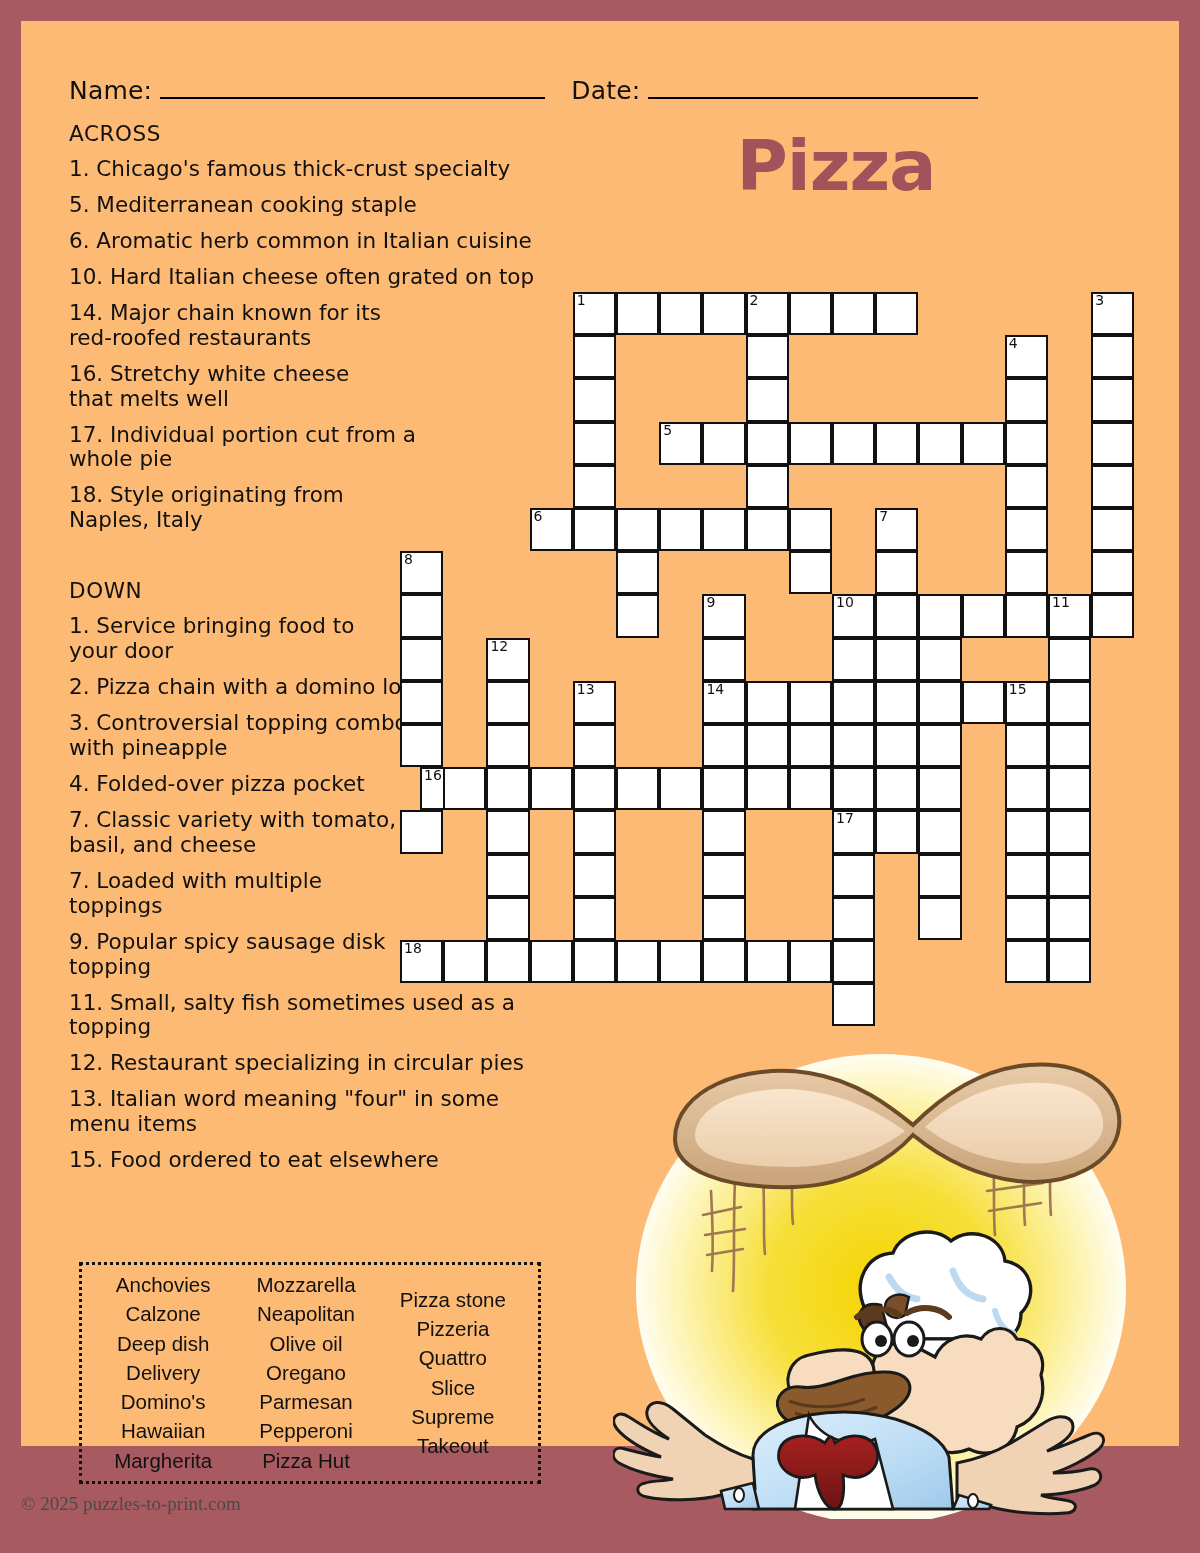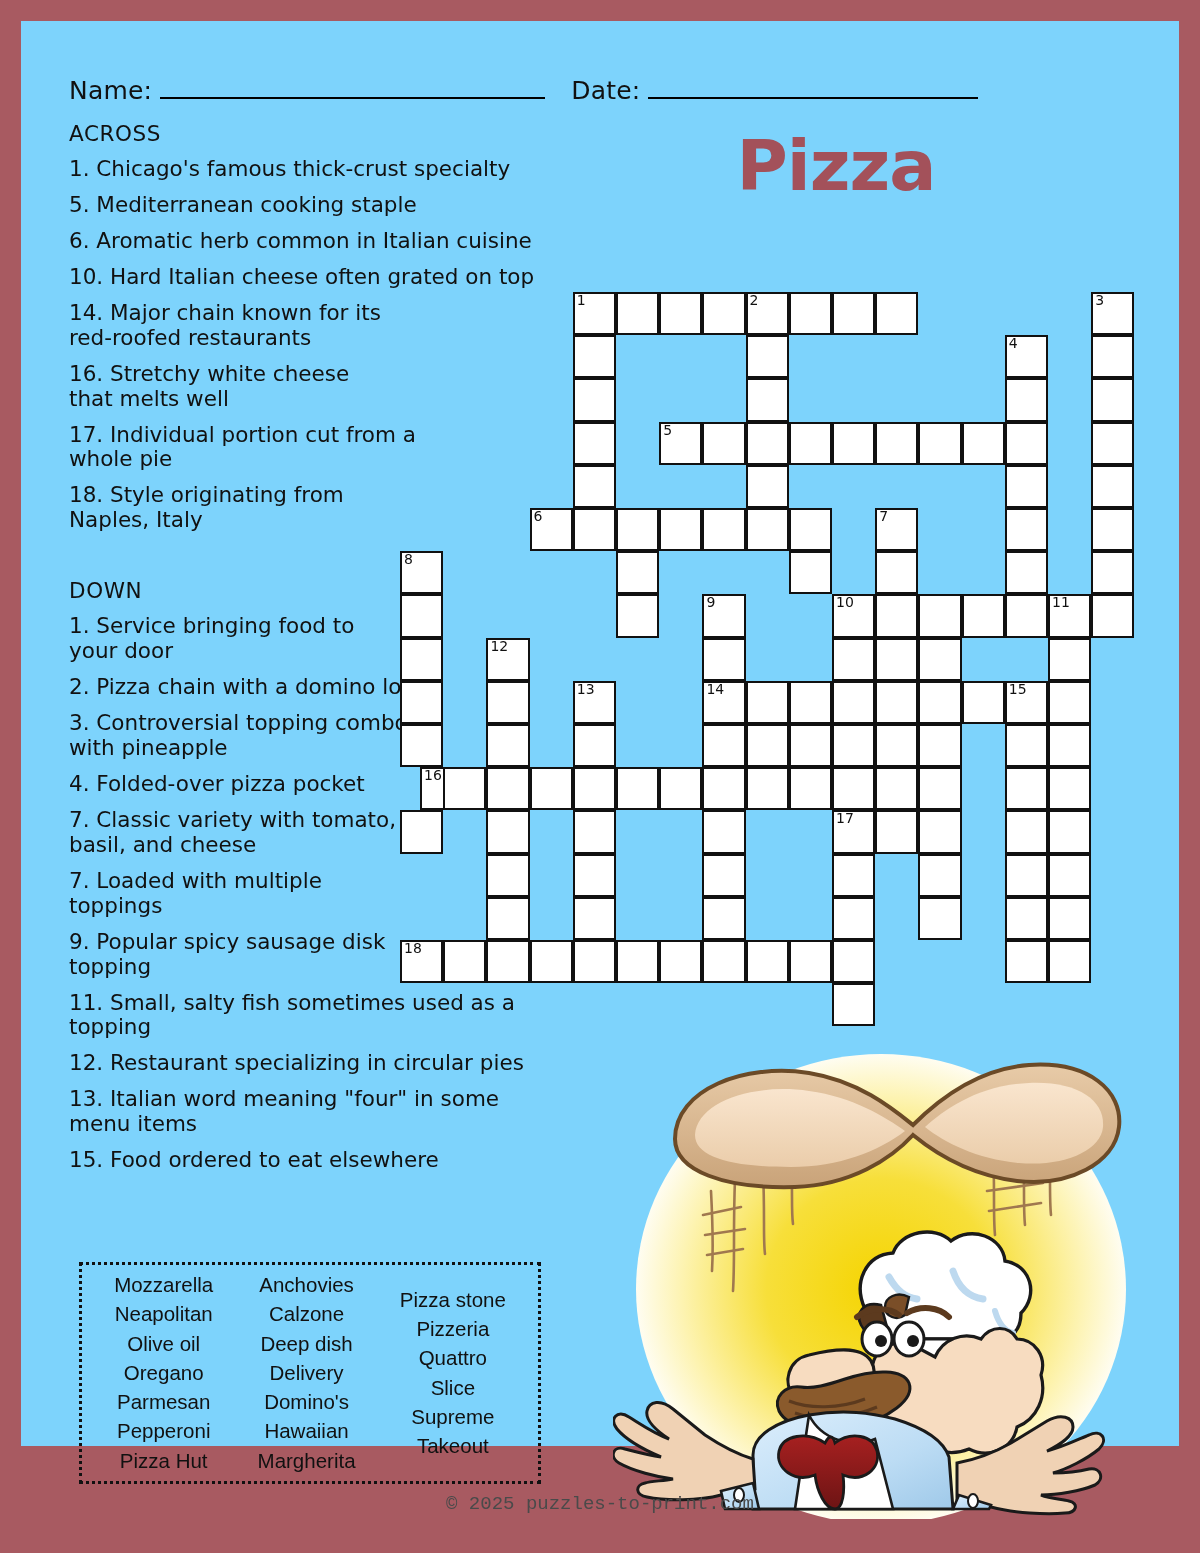--- a/index.html
+++ b/index.html
@@ -7,21 +7,21 @@
   body {
     background: #a85a61;
     font-family: "DejaVu Sans", sans-serif;
     position: relative;
     overflow: hidden;
   }
   #page {
     position: absolute;
     left: 21px; top: 21px;
     width: 1158px; height: 1425px;
-    background: #7dd3fc;
+    background: #fdba74;
   }
 
   
   .hdr { position: absolute; left: 48px; top: 44px; width: 1060px; height: 40px;
          display: flex; align-items: flex-end; }
   .hdr-label { font-family: "DejaVu Sans", sans-serif; font-size: 25px; color: #111;
                letter-spacing: .2px; white-space: nowrap; }
   .rule { border-bottom: 2.4px solid #000; height: 1px; margin: 0 0 6px 8px; }
   .rule.name { width: 385px; }
   .rule.date { width: 330px; }
@@ -57,22 +57,22 @@
           justify-content: space-around; padding: 6px 10px; }
   .bank-col { display: flex; flex-direction: column; align-items: center; gap: 1px; }
   .bank-col .w { font-family: "Liberation Sans", sans-serif; font-size: 20.5px;
                  color: #111; line-height: 1.38; white-space: nowrap; }
 
   
   .chef { position: absolute; left: 592px; top: 1018px; width: 530px; height: 480px; }
   .chef svg { width: 100%; height: 100%; display: block; }
 
   
-  .footer { position: absolute; left: 0; top: 1472px; width: 1158px; text-align: center;
-            font-family: Liberation Mono, monospace; font-size: 19px; color: #4a4a4a; }
+  .footer { position: absolute; left: 0; top: 1472px; width: 1158px; text-align: left;
+            font-family: Liberation Serif, serif; font-size: 19px; color: #4a4a4a; }
 </style>
 </head>
 <body>
 
 <div id="page">
 
   <div class="hdr">
     <span class="hdr-label">Name:</span>
     <span class="rule name"></span>
     <span class="gap"></span>
@@ -285,36 +285,36 @@
       <div class="cell" style="left: 724.6px; top: 919px;"></div>
       <div class="cell" style="left: 767.8px; top: 919px;"></div>
       <div class="cell" style="left: 811px; top: 919px;"></div>
       <div class="cell" style="left: 983.8px; top: 919px;"></div>
       <div class="cell" style="left: 1027px; top: 919px;"></div>
       <div class="cell" style="left: 811px; top: 962.2px;"></div>
     </div>
 
   <div class="bank">
     <div class="bank-col">
+      <span class="w">Anchovies</span>
+      <span class="w">Calzone</span>
+      <span class="w">Deep dish</span>
+      <span class="w">Delivery</span>
+      <span class="w">Domino's</span>
+      <span class="w">Hawaiian</span>
+      <span class="w">Margherita</span>
+    </div>
+    <div class="bank-col">
       <span class="w">Mozzarella</span>
       <span class="w">Neapolitan</span>
       <span class="w">Olive oil</span>
       <span class="w">Oregano</span>
       <span class="w">Parmesan</span>
       <span class="w">Pepperoni</span>
       <span class="w">Pizza Hut</span>
-    </div>
-    <div class="bank-col">
-      <span class="w">Anchovies</span>
-      <span class="w">Calzone</span>
-      <span class="w">Deep dish</span>
-      <span class="w">Delivery</span>
-      <span class="w">Domino's</span>
-      <span class="w">Hawaiian</span>
-      <span class="w">Margherita</span>
     </div>
     <div class="bank-col">
       <span class="w">Pizza stone</span>
       <span class="w">Pizzeria</span>
       <span class="w">Quattro</span>
       <span class="w">Slice</span>
       <span class="w">Supreme</span>
       <span class="w">Takeout</span>
     </div>
   </div>

